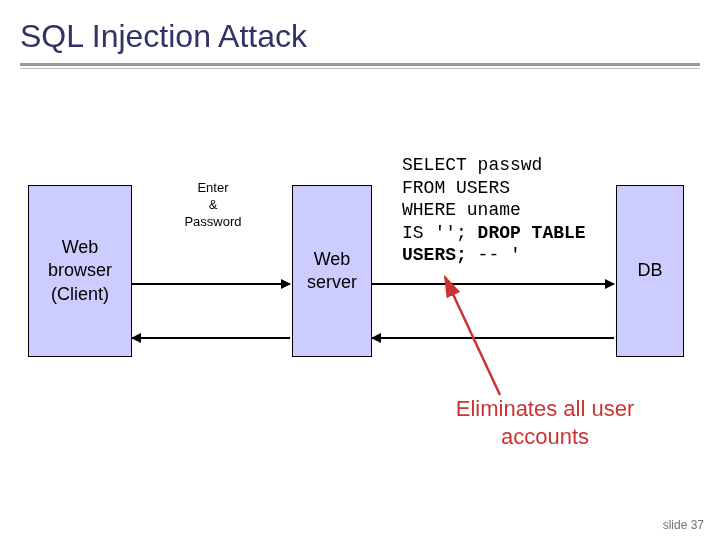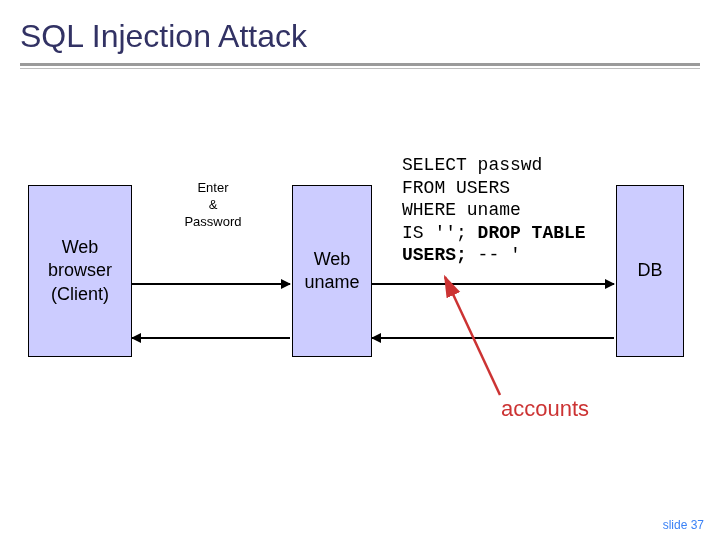--- a/index.html
+++ b/index.html
@@ -98,21 +98,21 @@
     text-align: center;
     line-height: 1.25;
   }
 
   .footer {
     position: absolute;
     right: 16px;
     bottom: 8px;
     font-family: Verdana, Geneva, sans-serif;
     font-size: 12px;
-    color: #3b82f6;
+    color: #737373;
   }
 
   
   .red-arrow-svg {
     position: absolute;
     pointer-events: none;
   }
 </style>
 </head>
 <body>
@@ -126,21 +126,21 @@
 <div class="stage">
 
   <div class="box" style="left:28px; top:100px; width:102px; height:170px;">
     <span>Web</span>
     <span>browser</span>
     <span>(Client)</span>
   </div>
 
   <div class="box" style="left:292px; top:100px; width:78px; height:170px;">
     <span>Web</span>
-    <span>uname</span>
+    <span>server</span>
   </div>
 
   <div class="box" style="left:616px; top:100px; width:66px; height:170px;justify-content:center;">
     <span>DB</span>
   </div>
 
   <div class="vlabel" style="left:148px; top:95px; width:130px;">
     <div>Enter</div>
     <div>&amp;</div>
     <div>Password</div>
@@ -158,20 +158,21 @@
     </div>
   </div>
 
   <div class="harr right" style="left:132px; top:198px; width:158px;"></div>
   <div class="harr left" style="left:132px; top:252px; width:158px;"></div>
 
   <div class="harr right" style="left:372px; top:198px; width:242px;"></div>
   <div class="harr left" style="left:372px; top:252px; width:242px;"></div>
 
   <div class="caption" style="left:420px; top:310px; width:250px;">
+    <div>Eliminates all user</div>
     <div>accounts</div>
   </div>
 
   <svg class="red-arrow-svg" width="720" height="380" style="left:0; top:0;">
     <defs>
       <marker id="redhead" markerWidth="10" markerHeight="10" refX="8" refY="3" orient="auto">
         <path d="M0,0 L9,3 L0,6 Z" fill="#cc3333"></path>
       </marker>
     </defs>
     <line x1="500" y1="310" x2="445" y2="192" stroke="#cc3333" stroke-width="2.5" marker-end="url(#redhead)"></line>

